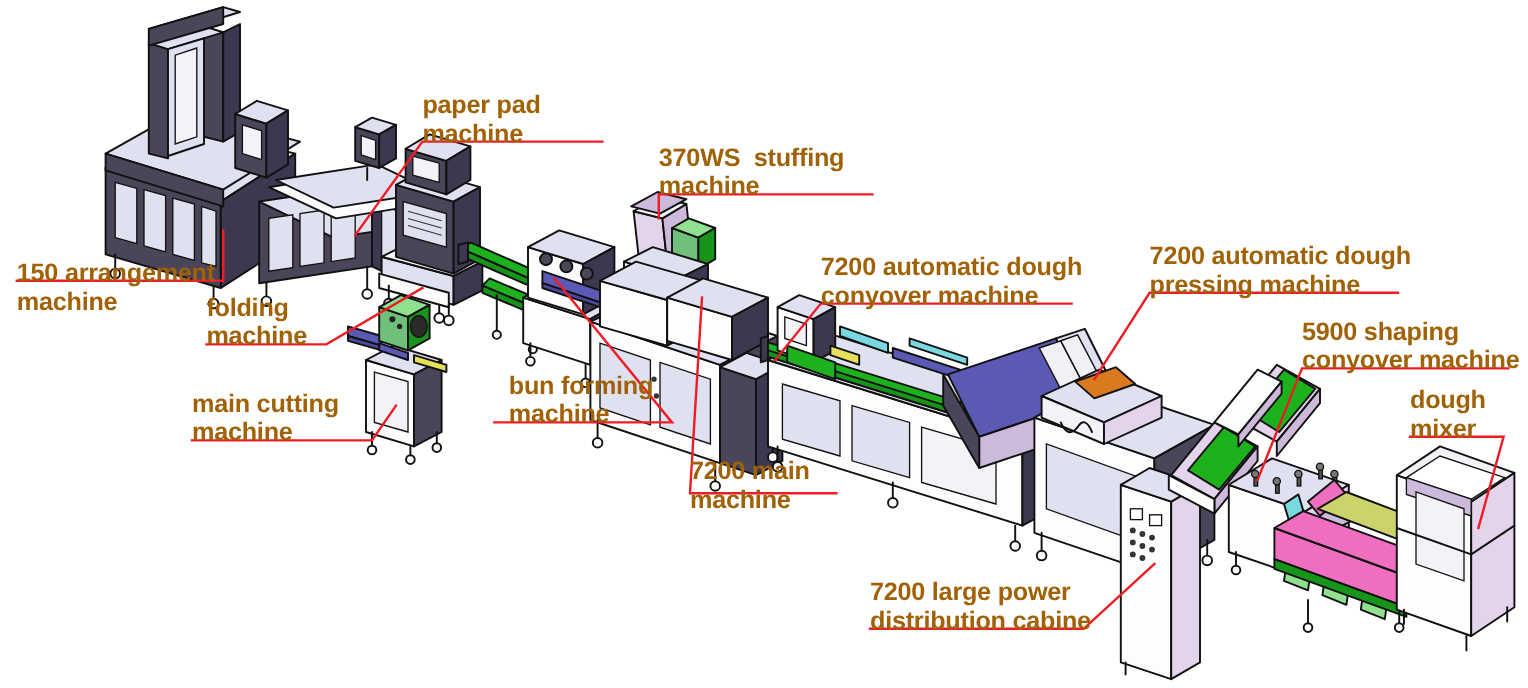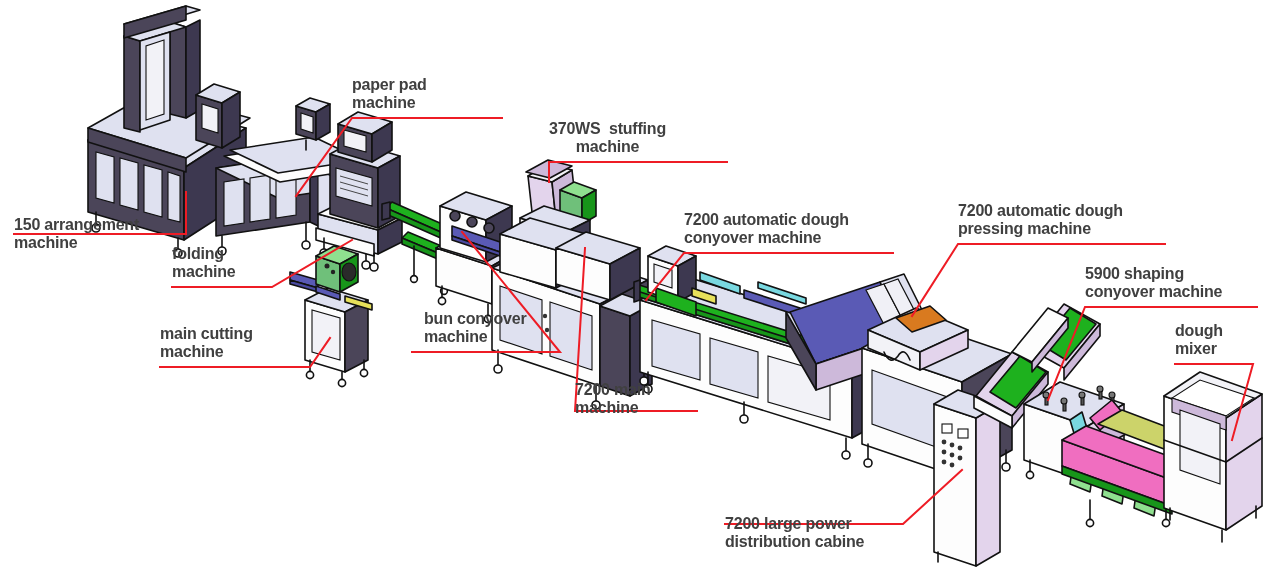--- a/index.html
+++ b/index.html
@@ -1,20 +1,20 @@
 <!DOCTYPE html>
 <html><head>
 <meta charset="utf-8">
 <style>
   html,body{margin:0;padding:0;background:#ffffff;}
   body{width:1273px;height:573px;overflow:hidden;
        font-family:"Liberation Sans","DejaVu Sans",sans-serif;}
   #stage{position:relative;width:1273px;height:573px;background:#fff;}
   #art{position:absolute;left:0;top:0;width:1273px;height:573px;}
-  .lbl{position:absolute;color:#404040;font-weight:bold;font-size:16px;
+  .lbl{position:absolute;color:#a16207;font-weight:bold;font-size:21px;
        line-height:1.12;letter-spacing:-0.2px;white-space:pre;}
 </style>
 </head>
 <body>
 
 <div id="stage">
 
   <svg id="art" viewBox="0 0 1273 573">
     <defs>
       <style>
@@ -447,30 +447,30 @@
   </svg>
 
   <div class="lbl" style="left:14px;top:188px;margin-top:28px;">150 arrangement
 machine</div>
   <div class="lbl" style="left:352px;top:76px;">paper pad
 machine</div>
   <div class="lbl" style="left:172px;top:245px;">folding
 machine</div>
   <div class="lbl" style="left:160px;top:325px;">main cutting
 machine</div>
-  <div class="lbl" style="left:424px;top:310px;">bun conyover
-machine</div>
-  <div class="lbl" style="left:549px;top:120px;text-align:center;">370WS  stuffing
+  <div class="lbl" style="left:424px;top:310px;">bun forming
+machine</div>
+  <div class="lbl" style="left:549px;top:120px;">370WS  stuffing
 machine</div>
   <div class="lbl" style="left:575px;top:369px;margin-top:12px;">7200 main
 machine</div>
   <div class="lbl" style="left:684px;top:211px;">7200 automatic dough
 conyover machine</div>
   <div class="lbl" style="left:958px;top:202px;">7200 automatic dough
 pressing machine</div>
   <div class="lbl" style="left:1085px;top:265px;">5900 shaping
 conyover machine</div>
   <div class="lbl" style="left:1175px;top:322px;">dough
 mixer</div>
-  <div class="lbl" style="left:725px;top:482px;margin-top:33px;">7200 large power
+  <div class="lbl" style="left:725px;top:482px;">7200 large power
 distribution cabine</div>
 
 </div>
 
 </body></html>

